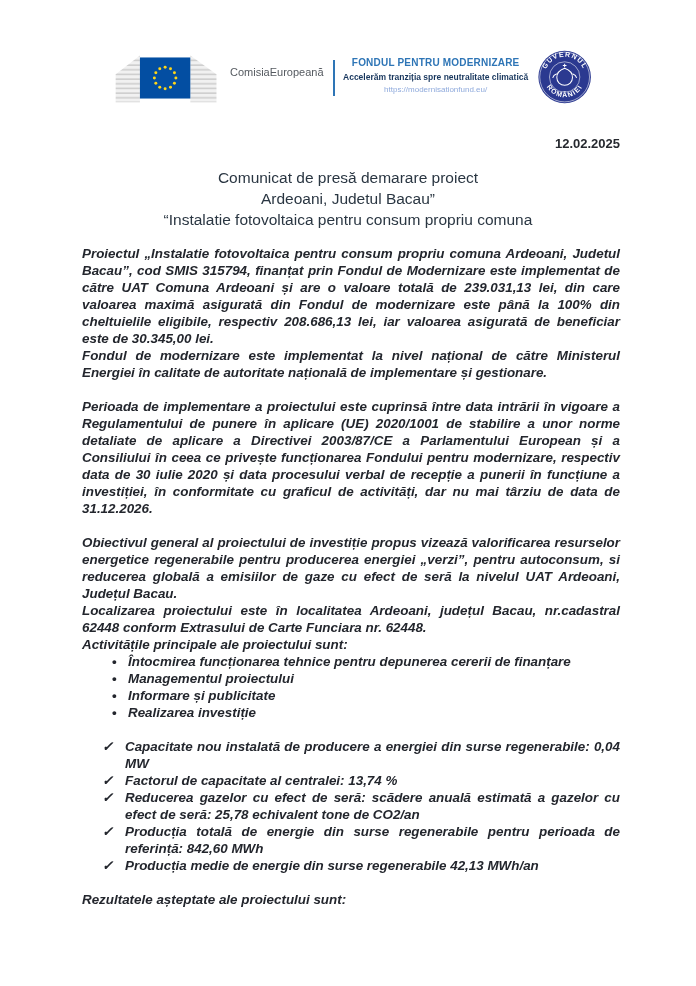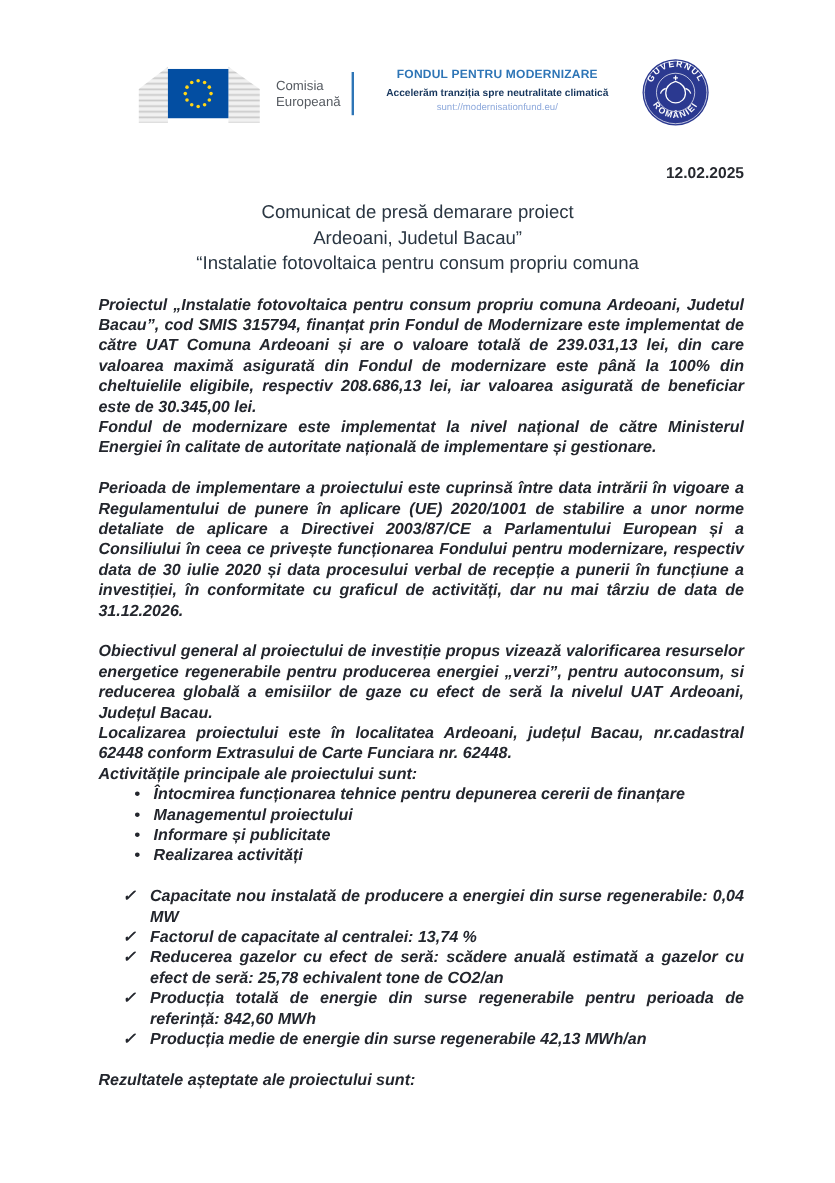--- a/index.html
+++ b/index.html
@@ -10,21 +10,21 @@
     position:relative; overflow:hidden;
   }
   
   .header {
     display:flex; justify-content:space-between; align-items:flex-start;
     padding:50px 104px 0 108px;
   }
   .eu-block { display:flex; align-items:flex-start; }
   .eu-flag-svg { width:118px; height:56px; display:block; }
   .eu-text {
-    display:flex; flex-direction:column; justify-content:center;
+    display:flex; flex-direction:row; justify-content:center;
     font-size:11px; line-height:13px; color:#555a60; margin:16px 0 0 4px;
     font-weight:400;
   }
   .eu-sep { width:2px; height:36px; background:#2e75b6; margin:10px 0 0 9px; }
   .fund-block { text-align:center; margin-top:7px; width:212px; }
   .fund-title { font-size:10px; font-weight:bold; color:#2e75b6; letter-spacing:.2px; white-space:nowrap; }
   .fund-tagline { font-size:8.5px; font-weight:bold; color:#17365d; margin-top:4px; }
   .fund-url { font-size:8px; color:#8faadc; margin-top:3px; text-decoration:none; display:block; cursor:pointer; }
   .gov-seal-svg { width:58px; height:58px; display:block; margin-top:-2px; }
   
@@ -88,21 +88,21 @@
       <div class="eu-text">
         <span>Comisia</span>
         <span>Europeană</span>
       </div>
       <div class="eu-sep"></div>
     </div>
 
     <div class="fund-block">
       <div class="fund-title">FONDUL PENTRU MODERNIZARE</div>
       <div class="fund-tagline">Accelerăm tranziția spre neutralitate climatică</div>
-      <span class="fund-url">sunt://modernisationfund.eu/</span>
+      <span class="fund-url">https://modernisationfund.eu/</span>
     </div>
 
     <svg class="gov-seal-svg" viewBox="0 0 60 60" aria-hidden="true">
       <circle cx="30" cy="30" r="28.5" fill="#2b3990"></circle>
       <circle cx="30" cy="30" r="27" fill="none" stroke="#ffffff" stroke-width="0.6"></circle>
       <circle cx="30" cy="30" r="16.5" fill="none" stroke="#ffffff" stroke-width="0.6"></circle>
       <defs>
         <path id="arcTop" d="M 8 30 A 22 22 0 0 1 52 30" fill="none"></path>
         <path id="arcBot" d="M 8 30 A 22 22 0 0 0 52 30" fill="none"></path>
       </defs>
@@ -137,21 +137,21 @@
     <p class="sp">Perioada de implementare a proiectului este cuprinsă între data intrării în vigoare a Regulamentului de punere în aplicare (UE) 2020/1001 de stabilire a unor norme detaliate de aplicare a Directivei 2003/87/CE a Parlamentului European și a Consiliului în ceea ce privește funcționarea Fondului pentru modernizare, respectiv data de 30 iulie 2020 și data procesului verbal de recepție a punerii în funcțiune a investiției, în conformitate cu graficul de activități, dar nu mai târziu de data de 31.12.2026.</p>
 
     <p class="sp">Obiectivul general al proiectului de investiție propus vizează valorificarea resurselor energetice regenerabile pentru producerea energiei „verzi”, pentru autoconsum, si reducerea globală a emisiilor de gaze cu efect de seră la nivelul UAT Ardeoani, Județul Bacau.</p>
     <p>Localizarea proiectului este în localitatea Ardeoani, județul Bacau, nr.cadastral 62448 conform Extrasului de Carte Funciara nr. 62448.</p>
 
     <p>Activitățile principale ale proiectului sunt:</p>
     <ul class="bullets">
       <li><span class="bullet">•</span><span>Întocmirea funcționarea tehnice pentru depunerea cererii de finanțare</span></li>
       <li><span class="bullet">•</span><span>Managementul proiectului</span></li>
       <li><span class="bullet">•</span><span>Informare și publicitate</span></li>
-      <li><span class="bullet">•</span><span>Realizarea activități</span></li>
+      <li><span class="bullet">•</span><span>Realizarea investiție</span></li>
     </ul>
 
 
     <ul class="checks sp">
       <li><span class="check">✓</span><span>Capacitate nou instalată de producere a energiei din surse regenerabile: 0,04 MW</span></li>
       <li><span class="check">✓</span><span>Factorul de capacitate al centralei: 13,74  %</span></li>
       <li><span class="check">✓</span><span>Reducerea gazelor cu efect de seră: scădere anuală estimată a gazelor cu efect de seră: 25,78 echivalent tone de CO2/an</span></li>
       <li><span class="check">✓</span><span>Producția totală de energie din surse regenerabile pentru perioada de referință: 842,60 MWh</span></li>
       <li><span class="check">✓</span><span>Producția medie de energie din surse regenerabile 42,13 MWh/an</span></li>
     </ul>

